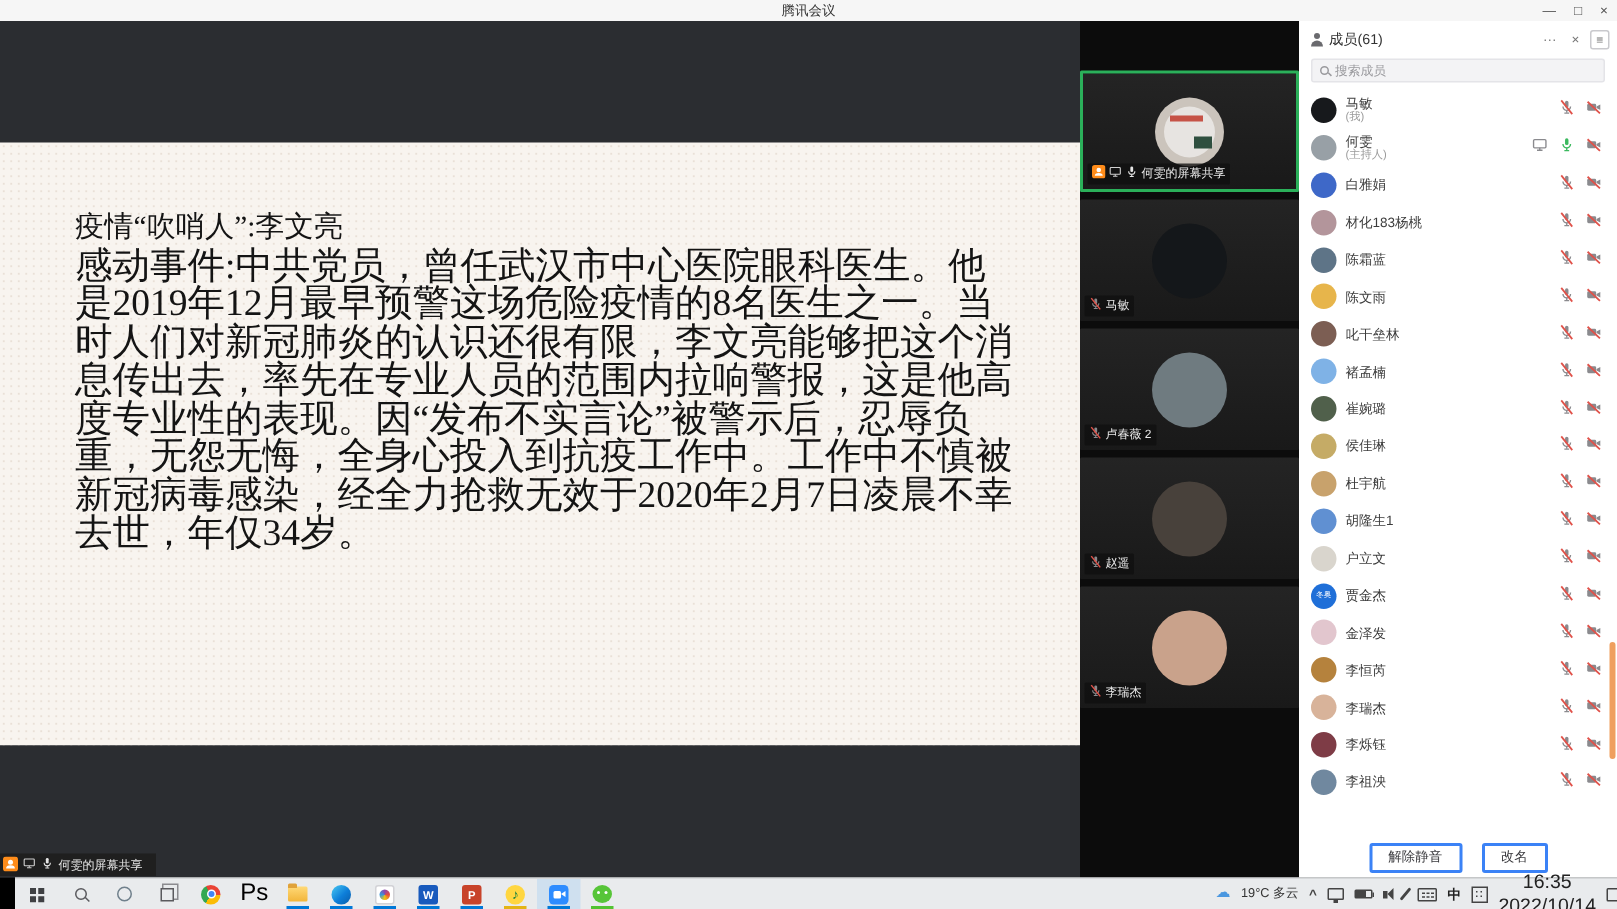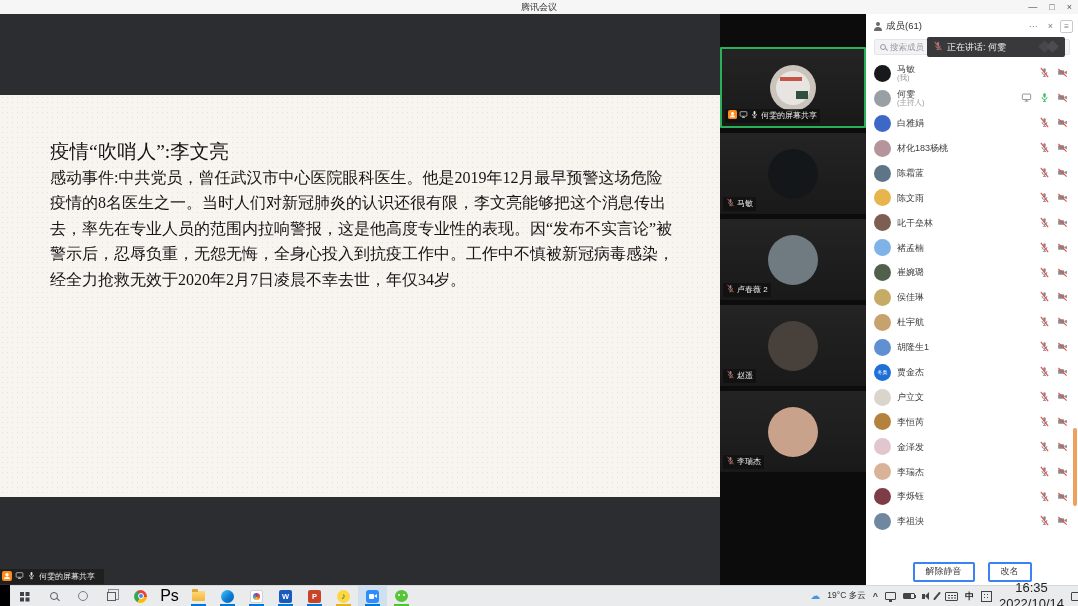--- a/index.html
+++ b/index.html
@@ -16,21 +16,21 @@
 
   
   .main{position:absolute;top:14px;left:0;width:1078px;height:571px;display:flex}
 
   
   .shared{width:796px;height:571px;background:#2b2d31;display:flex;flex-direction:column}
   .shared-top{height:81px;background:#2b2d31}
   .doc{height:402px;background:#f8f4ef;background-image:radial-gradient(#e9e0d7 0.6px,transparent 0.7px);
     background-size:5px 5px;padding:44px 30px 0 50px;font-family:"Liberation Serif",serif;color:#141414}
   .doc-title{font-size:19.5px;line-height:25.5px}
-  .doc-body{font-size:16px;line-height:25.5px;width:628px}
+  .doc-body{font-size:25px;line-height:25.5px;width:628px}
   .shared-bottom{flex:1;background:#2b2d31}
 
   
   .strip{width:152px;height:571px;background:#0c0c0c;padding-top:33px;display:flex;
     flex-direction:column;align-items:center;gap:5px}
   .tile{position:relative;width:146px;height:81px;flex:none;border-radius:1px;
     background:linear-gradient(180deg,#242424,#191919);display:flex;align-items:center;justify-content:center}
   .tile.active{border:2px solid #2bb05a}
   .tile-avatar{width:50px;height:50px;border-radius:50%;position:relative;overflow:hidden}
   .tile.active .tile-avatar{width:46px;height:46px}
@@ -260,34 +260,20 @@
         <span class="ph-btn">···</span>
         <span class="ph-btn">×</span>
         <span class="ph-layout">≡</span>
       </div>
       <div class="search-row">
         <div class="search-input">
           <span class="ico-mag"></span>
           <input type="text" placeholder="搜索成员" style="">
         </div>
       </div>
-      <div class="toast">
-        <span id="toast-mic"><svg width="10" height="10" viewBox="0 0 24 24">
-              <rect x="9.5" y="2.5" width="5" height="10" rx="2.5" fill="#8a8a8e"></rect>
-              <path d="M6.5 11a5.5 5.5 0 0 0 11 0" fill="none" stroke="#8a8a8e" stroke-width="2"></path>
-              <line x1="12" y1="16.5" x2="12" y2="20" stroke="#8a8a8e" stroke-width="2"></line>
-              <line x1="8.5" y1="20.5" x2="15.5" y2="20.5" stroke="#8a8a8e" stroke-width="2"></line>
-              <line x1="4" y1="2" x2="20" y2="22" stroke="#e0524a" stroke-width="2.6"></line>
-            </svg></span>
-        <span>正在讲话: 何雯</span>
-        <span class="toast-logo">
-            <i></i>
-            <i></i>
-          </span>
-      </div>
       <div id="member-list">
           <div class="member-row">
             <div class="m-avatar" style="background: rgb(23, 25, 28);"></div>
             <div class="m-info">
               <span class="m-name">马敏</span>
               <span class="m-sub">(我)</span>
             </div>
             <div class="m-icons">
               <span><svg width="11" height="11" viewBox="0 0 24 24">
                   <rect x="9.5" y="2.5" width="5" height="10" rx="2.5" fill="#8a8a8e"></rect>
@@ -522,83 +508,83 @@
                   <line x1="4" y1="2" x2="20" y2="22" stroke="#e0524a" stroke-width="2.6"></line>
                 </svg></span>
               <span><svg width="11" height="11" viewBox="0 0 24 24">
                   <rect x="2.5" y="7" width="13" height="10" rx="2" fill="#8a8a8e"></rect>
                   <path d="M16 11l5.5-3v8L16 13z" fill="#8a8a8e"></path>
                   <line x1="3" y1="4" x2="21" y2="21" stroke="#e0524a" stroke-width="2.6"></line>
                 </svg></span>
             </div>
           </div>
           <div class="member-row">
+            <div class="m-avatar" style="background: rgb(217, 213, 205);"></div>
+            <div class="m-info">
+              <span class="m-name">户立文</span>
+            </div>
+            <div class="m-icons">
+              <span><svg width="11" height="11" viewBox="0 0 24 24">
+                  <rect x="9.5" y="2.5" width="5" height="10" rx="2.5" fill="#8a8a8e"></rect>
+                  <path d="M6.5 11a5.5 5.5 0 0 0 11 0" fill="none" stroke="#8a8a8e" stroke-width="2"></path>
+                  <line x1="12" y1="16.5" x2="12" y2="20" stroke="#8a8a8e" stroke-width="2"></line>
+                  <line x1="8.5" y1="20.5" x2="15.5" y2="20.5" stroke="#8a8a8e" stroke-width="2"></line>
+                  <line x1="4" y1="2" x2="20" y2="22" stroke="#e0524a" stroke-width="2.6"></line>
+                </svg></span>
+              <span><svg width="11" height="11" viewBox="0 0 24 24">
+                  <rect x="2.5" y="7" width="13" height="10" rx="2" fill="#8a8a8e"></rect>
+                  <path d="M16 11l5.5-3v8L16 13z" fill="#8a8a8e"></path>
+                  <line x1="3" y1="4" x2="21" y2="21" stroke="#e0524a" stroke-width="2.6"></line>
+                </svg></span>
+            </div>
+          </div>
+          <div class="member-row">
             <div class="m-avatar" style="background: rgb(31, 111, 216);">冬奥</div>
             <div class="m-info">
               <span class="m-name">贾金杰</span>
             </div>
             <div class="m-icons">
               <span><svg width="11" height="11" viewBox="0 0 24 24">
                   <rect x="9.5" y="2.5" width="5" height="10" rx="2.5" fill="#8a8a8e"></rect>
                   <path d="M6.5 11a5.5 5.5 0 0 0 11 0" fill="none" stroke="#8a8a8e" stroke-width="2"></path>
                   <line x1="12" y1="16.5" x2="12" y2="20" stroke="#8a8a8e" stroke-width="2"></line>
                   <line x1="8.5" y1="20.5" x2="15.5" y2="20.5" stroke="#8a8a8e" stroke-width="2"></line>
                   <line x1="4" y1="2" x2="20" y2="22" stroke="#e0524a" stroke-width="2.6"></line>
                 </svg></span>
               <span><svg width="11" height="11" viewBox="0 0 24 24">
                   <rect x="2.5" y="7" width="13" height="10" rx="2" fill="#8a8a8e"></rect>
                   <path d="M16 11l5.5-3v8L16 13z" fill="#8a8a8e"></path>
                   <line x1="3" y1="4" x2="21" y2="21" stroke="#e0524a" stroke-width="2.6"></line>
                 </svg></span>
             </div>
           </div>
           <div class="member-row">
-            <div class="m-avatar" style="background: rgb(217, 213, 205);"></div>
-            <div class="m-info">
-              <span class="m-name">户立文</span>
+            <div class="m-avatar" style="background: rgb(226, 198, 206);"></div>
+            <div class="m-info">
+              <span class="m-name">金泽发</span>
             </div>
             <div class="m-icons">
               <span><svg width="11" height="11" viewBox="0 0 24 24">
                   <rect x="9.5" y="2.5" width="5" height="10" rx="2.5" fill="#8a8a8e"></rect>
                   <path d="M6.5 11a5.5 5.5 0 0 0 11 0" fill="none" stroke="#8a8a8e" stroke-width="2"></path>
                   <line x1="12" y1="16.5" x2="12" y2="20" stroke="#8a8a8e" stroke-width="2"></line>
                   <line x1="8.5" y1="20.5" x2="15.5" y2="20.5" stroke="#8a8a8e" stroke-width="2"></line>
                   <line x1="4" y1="2" x2="20" y2="22" stroke="#e0524a" stroke-width="2.6"></line>
                 </svg></span>
               <span><svg width="11" height="11" viewBox="0 0 24 24">
                   <rect x="2.5" y="7" width="13" height="10" rx="2" fill="#8a8a8e"></rect>
                   <path d="M16 11l5.5-3v8L16 13z" fill="#8a8a8e"></path>
                   <line x1="3" y1="4" x2="21" y2="21" stroke="#e0524a" stroke-width="2.6"></line>
                 </svg></span>
             </div>
           </div>
           <div class="member-row">
             <div class="m-avatar" style="background: rgb(181, 130, 61);"></div>
             <div class="m-info">
               <span class="m-name">李恒芮</span>
-            </div>
-            <div class="m-icons">
-              <span><svg width="11" height="11" viewBox="0 0 24 24">
-                  <rect x="9.5" y="2.5" width="5" height="10" rx="2.5" fill="#8a8a8e"></rect>
-                  <path d="M6.5 11a5.5 5.5 0 0 0 11 0" fill="none" stroke="#8a8a8e" stroke-width="2"></path>
-                  <line x1="12" y1="16.5" x2="12" y2="20" stroke="#8a8a8e" stroke-width="2"></line>
-                  <line x1="8.5" y1="20.5" x2="15.5" y2="20.5" stroke="#8a8a8e" stroke-width="2"></line>
-                  <line x1="4" y1="2" x2="20" y2="22" stroke="#e0524a" stroke-width="2.6"></line>
-                </svg></span>
-              <span><svg width="11" height="11" viewBox="0 0 24 24">
-                  <rect x="2.5" y="7" width="13" height="10" rx="2" fill="#8a8a8e"></rect>
-                  <path d="M16 11l5.5-3v8L16 13z" fill="#8a8a8e"></path>
-                  <line x1="3" y1="4" x2="21" y2="21" stroke="#e0524a" stroke-width="2.6"></line>
-                </svg></span>
-            </div>
-          </div>
-          <div class="member-row">
-            <div class="m-avatar" style="background: rgb(226, 198, 206);"></div>
-            <div class="m-info">
-              <span class="m-name">金泽发</span>
             </div>
             <div class="m-icons">
               <span><svg width="11" height="11" viewBox="0 0 24 24">
                   <rect x="9.5" y="2.5" width="5" height="10" rx="2.5" fill="#8a8a8e"></rect>
                   <path d="M6.5 11a5.5 5.5 0 0 0 11 0" fill="none" stroke="#8a8a8e" stroke-width="2"></path>
                   <line x1="12" y1="16.5" x2="12" y2="20" stroke="#8a8a8e" stroke-width="2"></line>
                   <line x1="8.5" y1="20.5" x2="15.5" y2="20.5" stroke="#8a8a8e" stroke-width="2"></line>
                   <line x1="4" y1="2" x2="20" y2="22" stroke="#e0524a" stroke-width="2.6"></line>
                 </svg></span>
               <span><svg width="11" height="11" viewBox="0 0 24 24">

